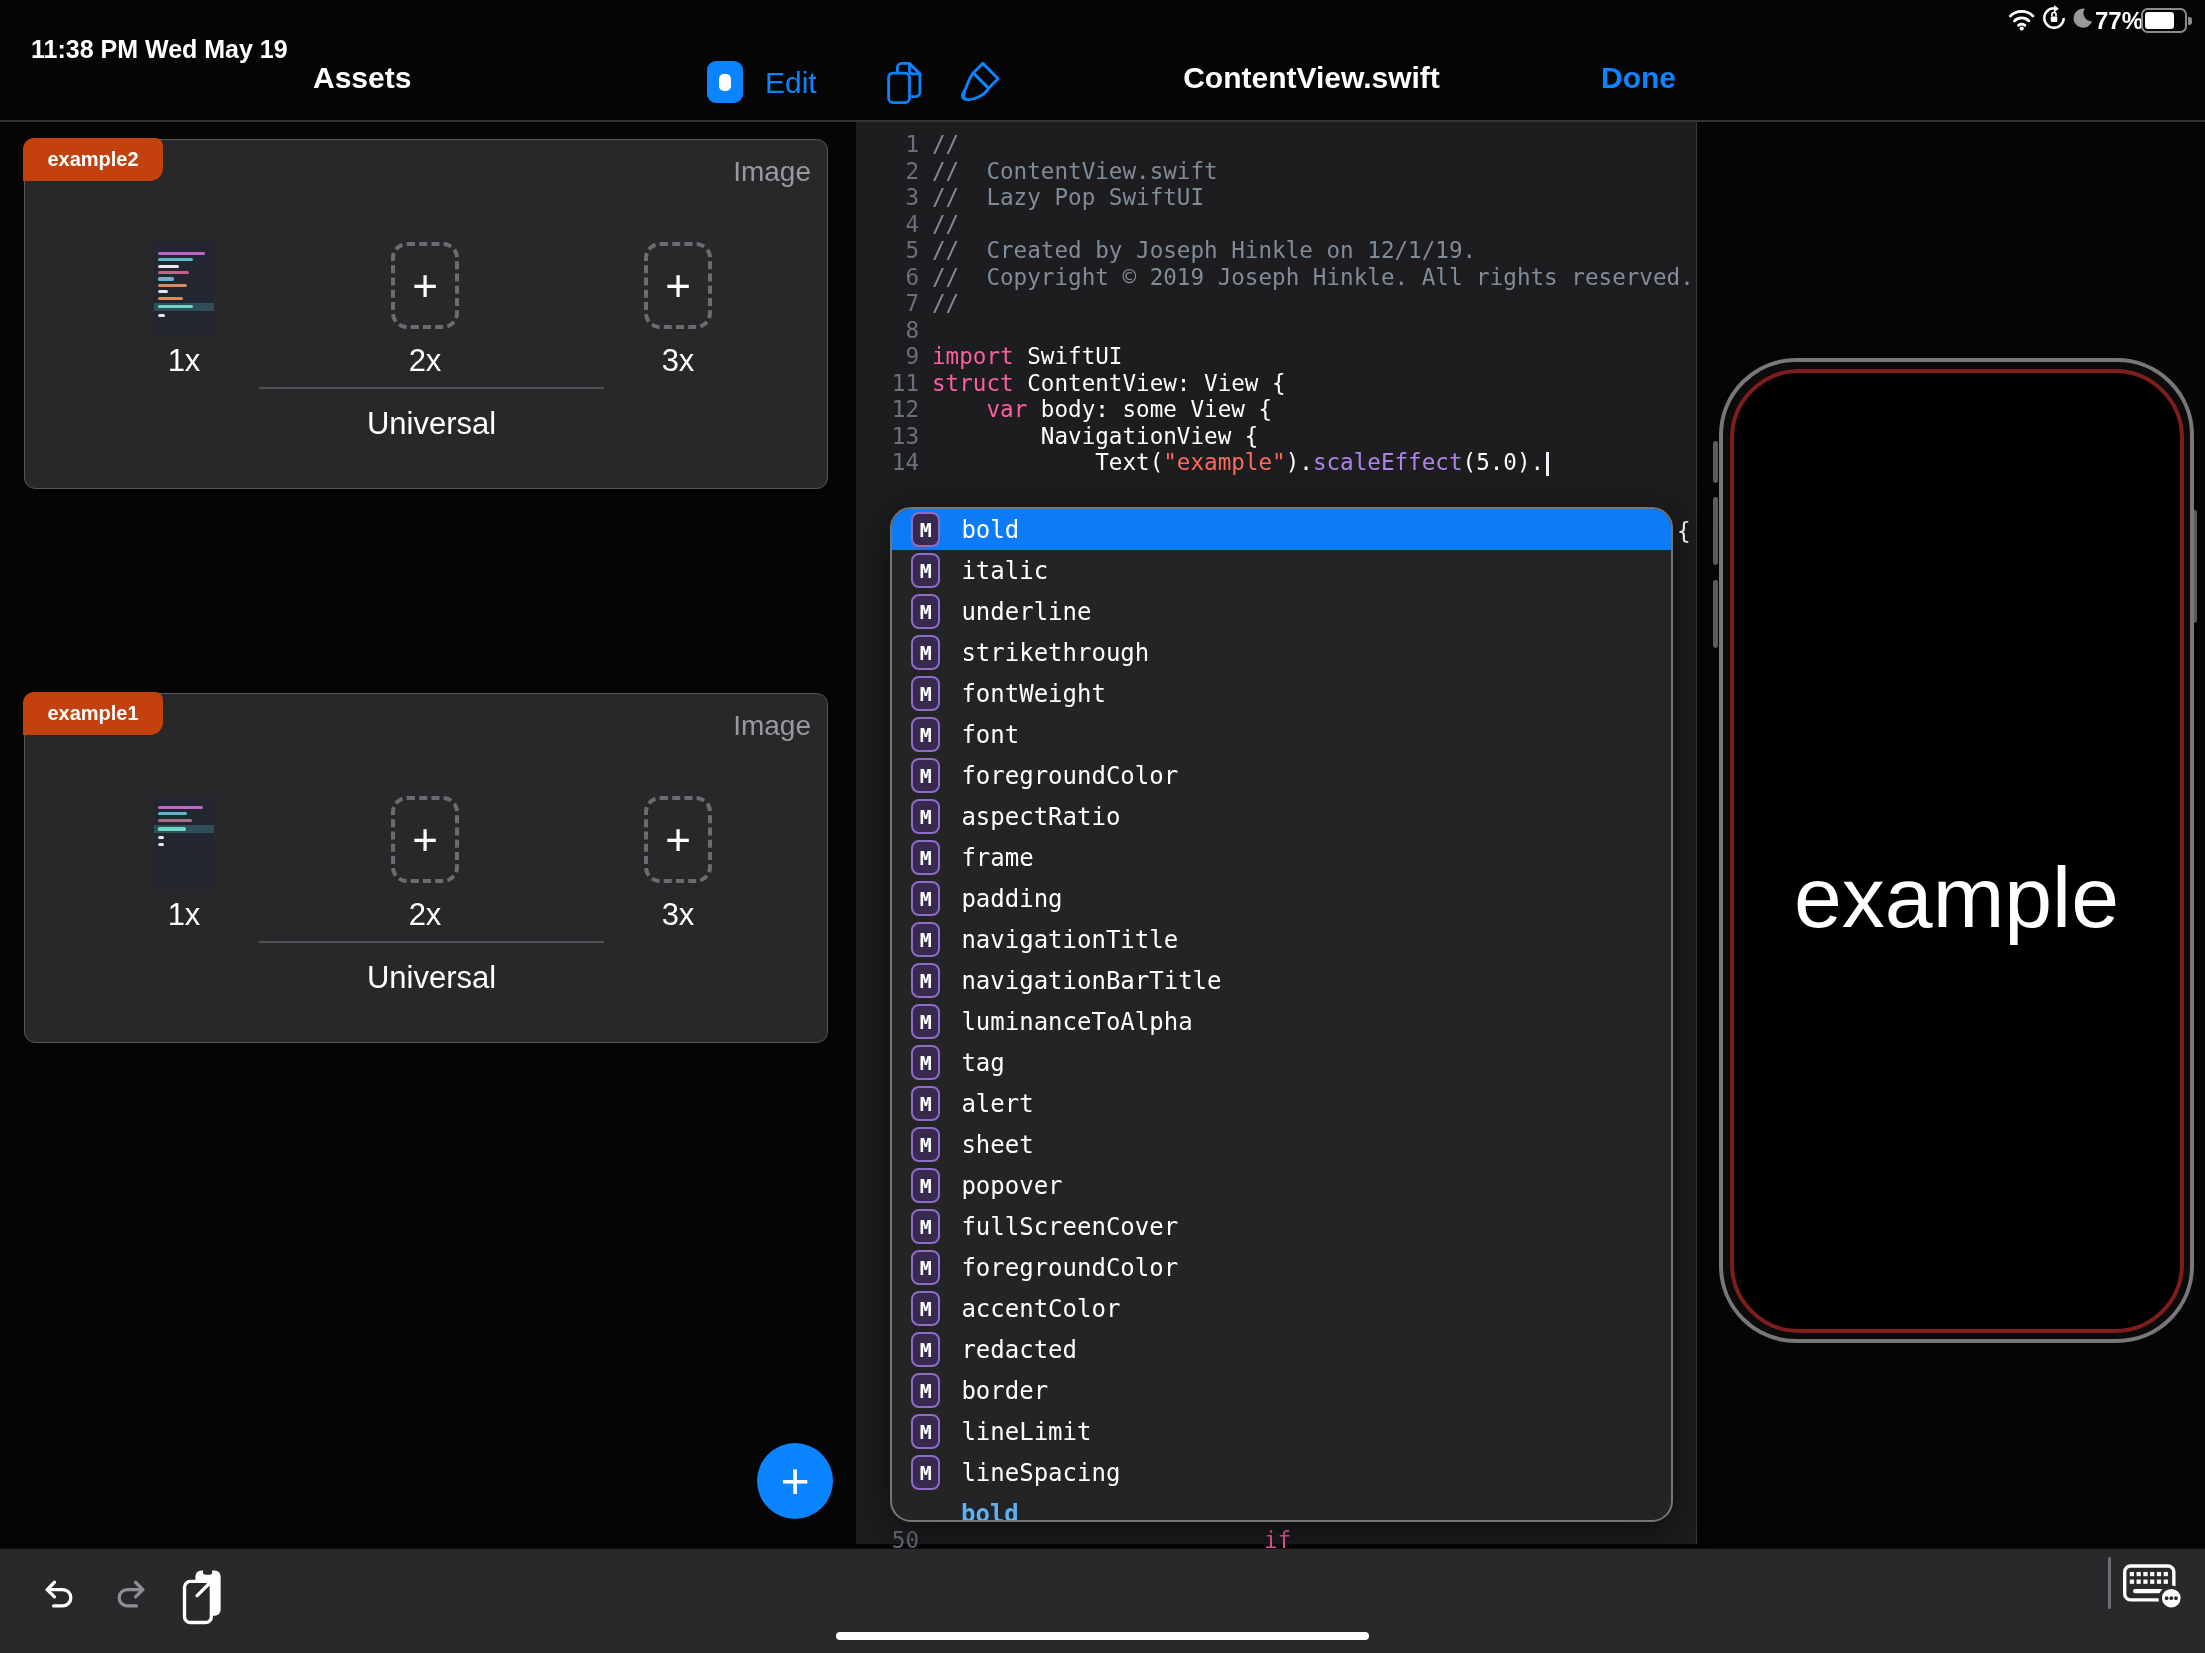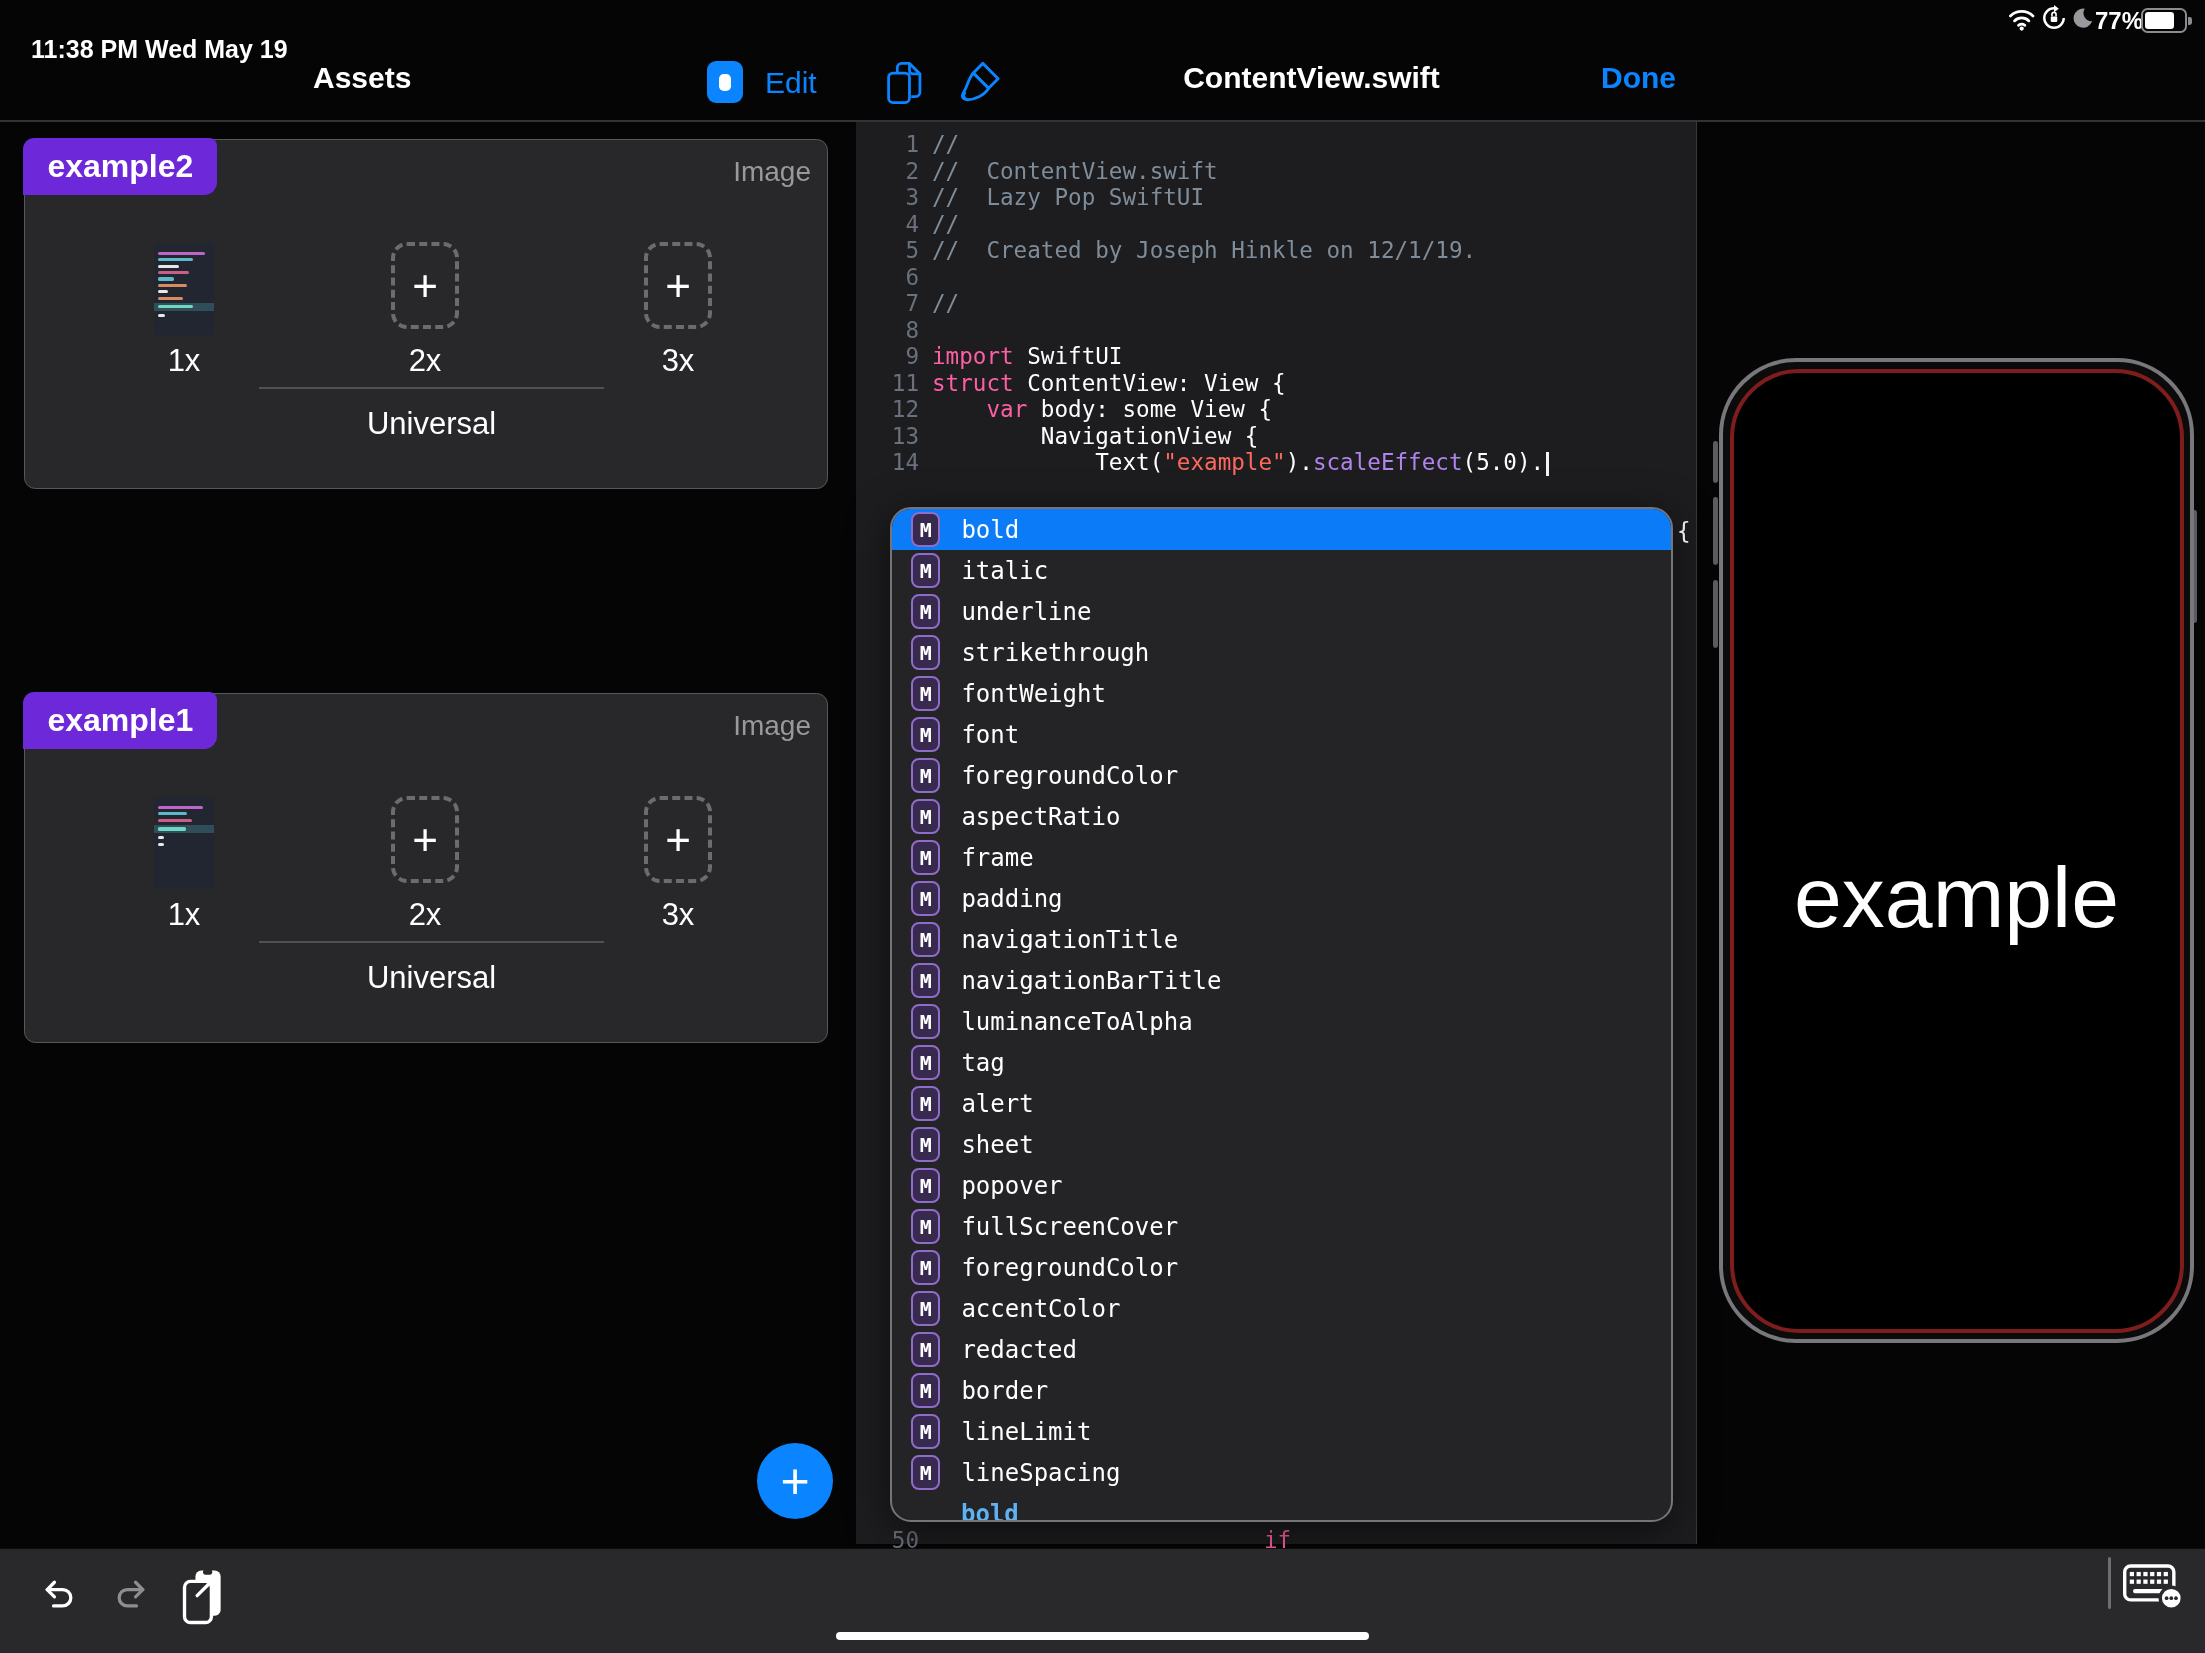--- a/index.html
+++ b/index.html
@@ -16,22 +16,22 @@
 
   
   #top-sep{left:0;top:120px;width:2205px;height:1.6px;background:#333336;}
   .tb-title{font-size:30px;font-weight:700;color:#fff;}
   .tb-blue{font-size:30px;color:#0a84ff;}
   #assets-badge-icon{width:36px;height:42px;background:#0a84ff;border-radius:9px;display:flex;align-items:center;justify-content:center;}
   #assets-badge-dot{width:12px;height:17px;background:#fff;border-radius:4.8px;}
 
   
   .card{position:absolute;left:24px;width:804px;background:#28282a;border:1.6px solid #58585c;border-radius:11.3px;box-sizing:border-box;}
-  .card-badge{position:absolute;left:-1.6px;top:-1.6px;background:#6d28d9;border-radius:11.3px 8px 13px 0;
-              padding:9.7px 24px;font-size:32px;font-weight:700;color:#fff;}
+  .card-badge{position:absolute;left:-1.6px;top:-1.6px;background:#c2410c;border-radius:11.3px 8px 13px 0;
+              padding:9.7px 24px;font-size:20px;font-weight:700;color:#fff;}
   .card-type{position:absolute;right:16px;top:16px;font-size:28px;color:#98989d;}
   .dashed-slot{position:absolute;width:68px;height:87px;border:4px dashed #6c6c70;border-radius:16px;
                display:flex;align-items:center;justify-content:center;box-sizing:border-box;}
   .plus-glyph{font-size:44px;font-weight:300;color:#fff;line-height:1;}
   .slot-label{position:absolute;width:68px;text-align:center;font-size:31px;color:#fff;}
   .card-divider{position:absolute;height:1.6px;background:#515155;}
   .card-group{position:absolute;text-align:center;font-size:31px;color:#fff;}
   .thumb{position:absolute;width:60px;height:92px;background:#222631;padding:5.7px 4px;box-sizing:border-box;}
   .tb-bar{height:3.2px;border-radius:1.6px;margin:3.2px 0;}
   .tb-hl{height:8px;margin:3.2px -4px;background:#2f4e57;display:flex;align-items:center;padding-left:4px;}
@@ -221,20 +221,21 @@
         <div class="cl">
           <span class="ln">4</span>
           <span class="ct"><span class="c-com">//</span></span>
         </div>
         <div class="cl">
           <span class="ln">5</span>
           <span class="ct"><span class="c-com">//  Created by Joseph Hinkle on 12/1/19.</span></span>
         </div>
         <div class="cl">
           <span class="ln">6</span>
+          <span class="ct"><span class="c-com">//  Copyright © 2019 Joseph Hinkle. All rights reserved.</span></span>
         </div>
         <div class="cl">
           <span class="ln">7</span>
           <span class="ct"><span class="c-com">//</span></span>
         </div>
         <div class="cl">
           <span class="ln">8</span>
           <span class="ct"></span>
         </div>
         <div class="cl">

